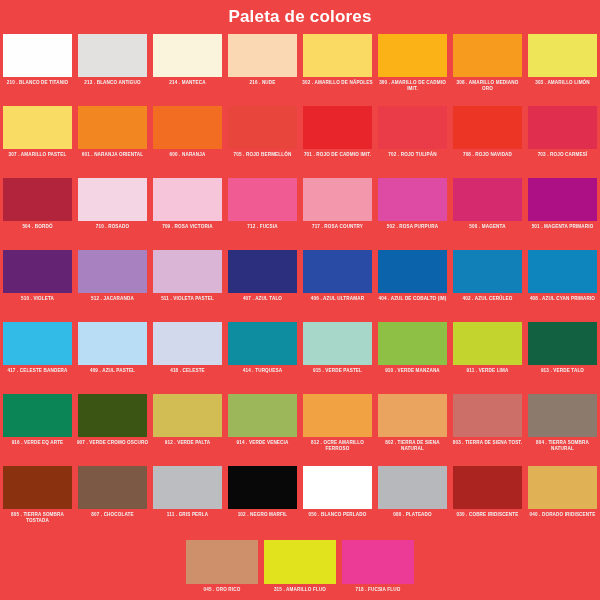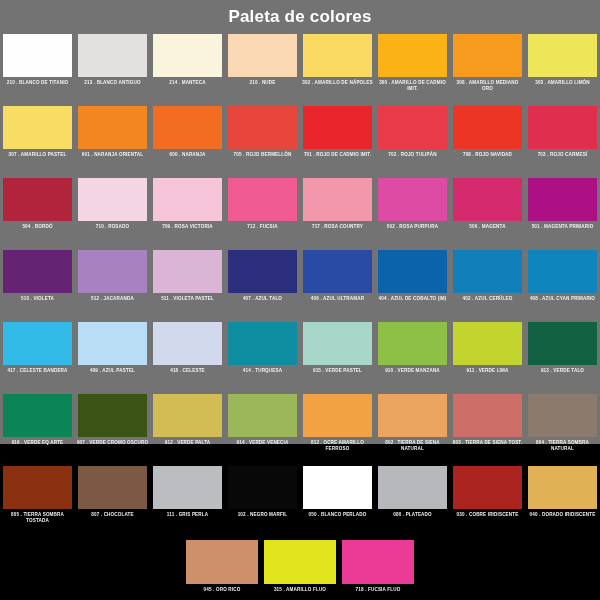--- a/index.html
+++ b/index.html
@@ -9,22 +9,22 @@
   }
   body {
     width: 600px;
     height: 600px;
     overflow: hidden;
     font-family: "Liberation Sans", sans-serif;
     color: #ffffff;
   }
   #palette-page {
     width: 600px;
-    height: 444px;
-    background: #737373;
+    height: 600px;
+    background: #ef4444;
     position: relative;
     box-sizing: border-box;
   }
   #palette-title {
     text-align: center;
     font-size: 17px;
     font-weight: bold;
     color: #ffffff;
     letter-spacing: 0.2px;
     padding-top: 7px;

